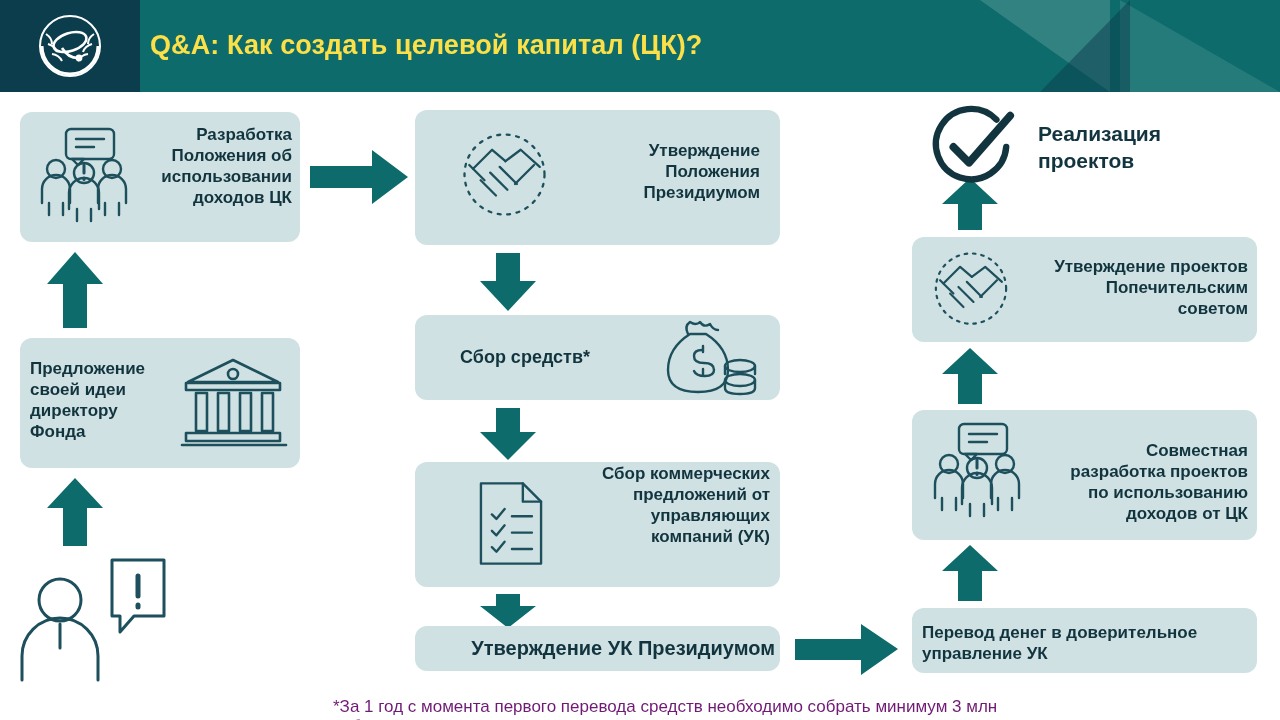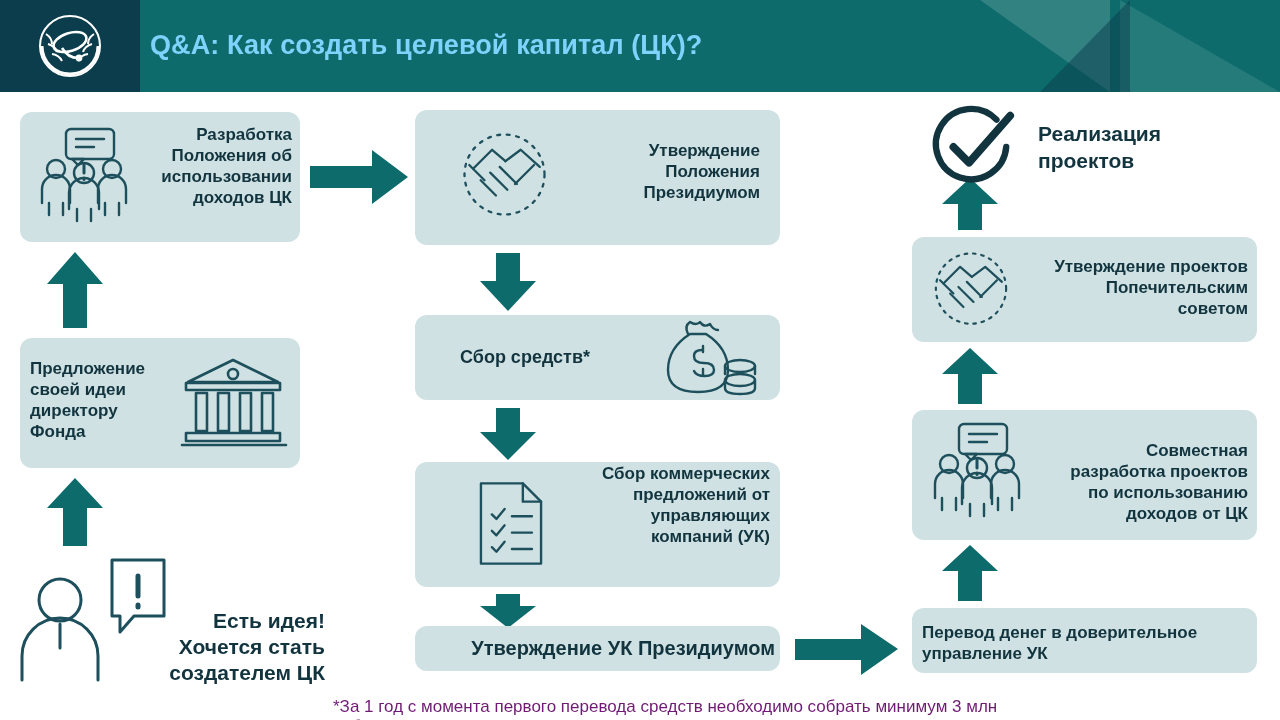--- a/index.html
+++ b/index.html
@@ -42,21 +42,21 @@
     width: 0; height: 0;
     opacity: 0.16;
   }
   .f1 { left: 980px; border-left: 130px solid transparent; border-top: 92px solid #ffffff; }
   .f2 { left: 1120px; border-right: 160px solid transparent; border-bottom: 92px solid #ffffff; opacity: 0.1;}
   .f3 { left: 1040px; border-left: 90px solid transparent; border-bottom: 92px solid #0b3d4d; opacity:0.5;}
   .header-title {
     position: absolute;
     left: 150px;
     top: 30px;
-    color: #7dd3fc;
+    color: #fde047;
     font-size: 27px;
     font-weight: bold;
     letter-spacing: 0.1px;
   }
   .logo {
     position: absolute;
     left: 22px; top: 10px;
     width: 96px; height: 72px;
   }
 
@@ -187,25 +187,20 @@
       <g stroke="#1d4f5c" fill="none" stroke-width="3" stroke-linecap="round" stroke-linejoin="round">
         <path d="M100 8 h52 v56 h-30 l-14 16 v-16 h-8 z"></path>
         <path d="M126 24 v20" stroke-width="5"></path>
         <path d="M126 53 v2" stroke-width="5"></path>
         <circle cx="48" cy="48" r="21"></circle>
         <path d="M10 128 v-24 a38 38 0 0 1 76 0 v24"></path>
         <path d="M48 72 v24"></path>
       </g>
     </svg>
   </div>
-  <div class="plain-text t-center" style="left:140px; top:608px; width:185px; font-size:21px; line-height:26px;">
-    <span style="white-space:pre-line;">Есть идея!
-Хочется стать
-создателем ЦК</span>
-  </div>
 
   <div class="arrow" style="left:45px; top:478px;">
     <svg width="60" height="68" viewBox="0 0 60 68">
       <polygon points="30,0 58,30 42,30 42,68 18,68 18,30 2,30" fill="#0d6b6b"></polygon>
     </svg>
   </div>
 
   <div class="arrow" style="left:45px; top:252px;">
     <svg width="60" height="76" viewBox="0 0 60 76">
       <polygon points="30,0 58,32 42,32 42,76 18,76 18,32 2,32" fill="#0d6b6b"></polygon>

